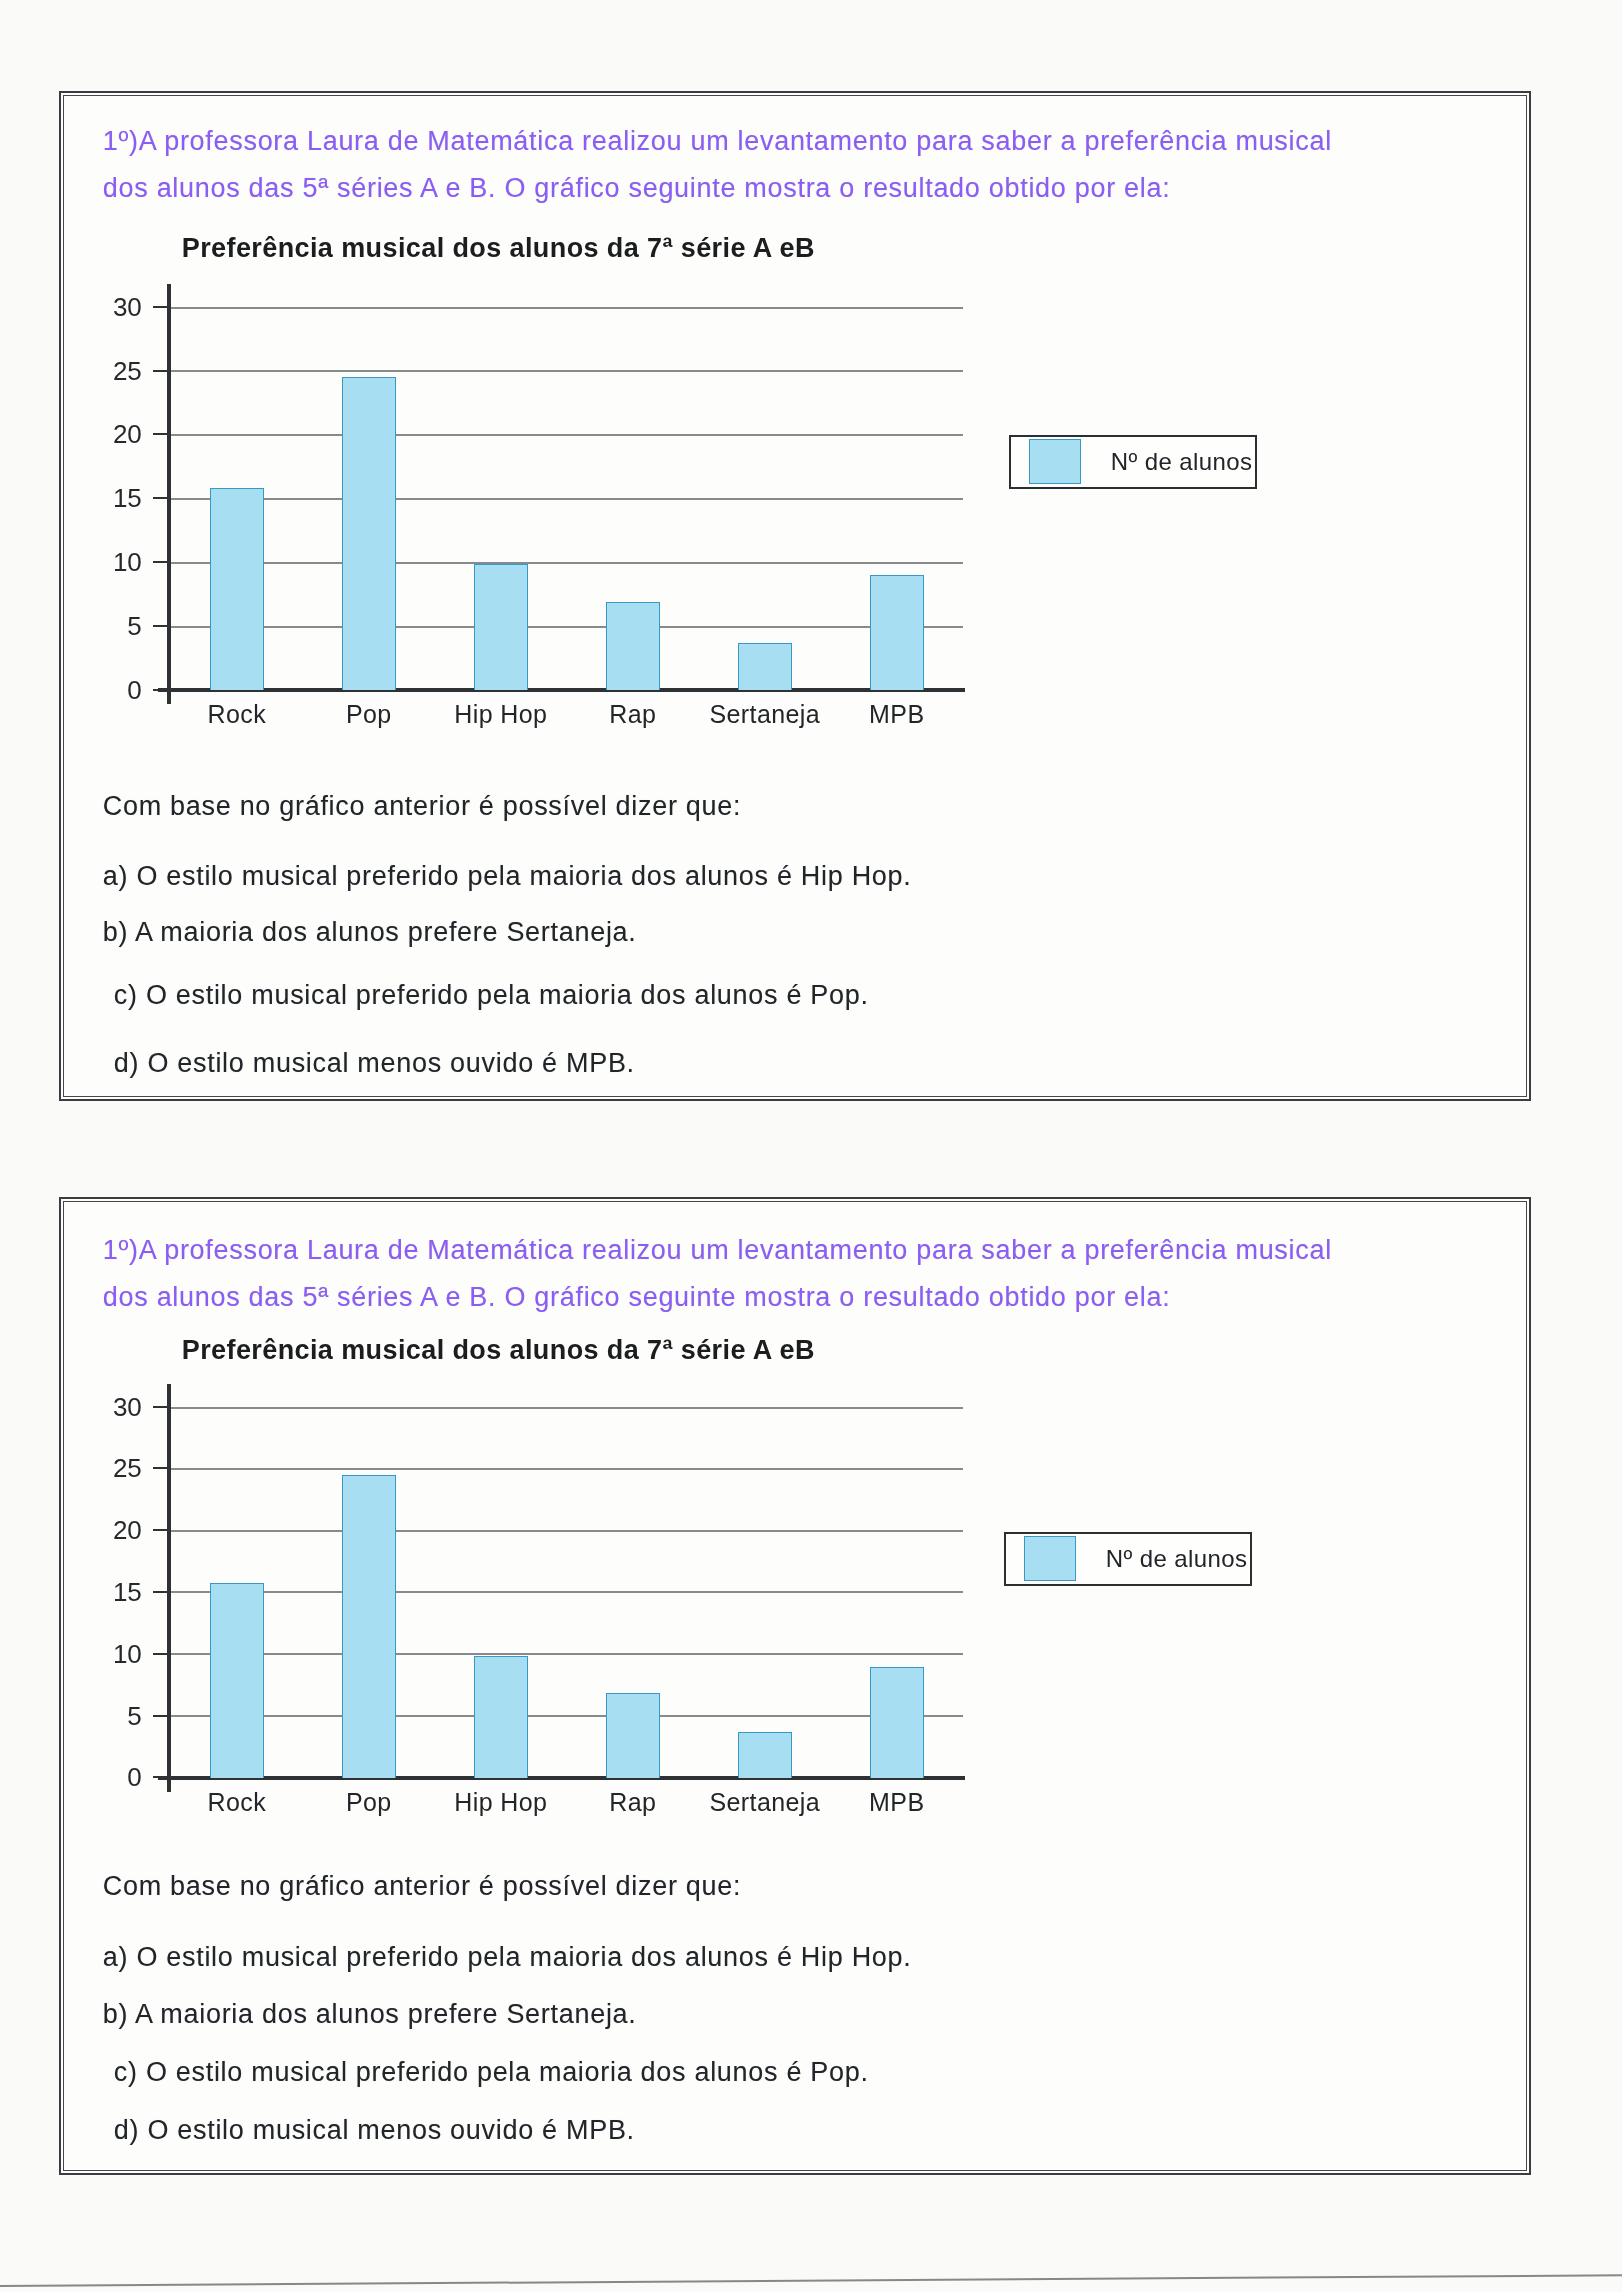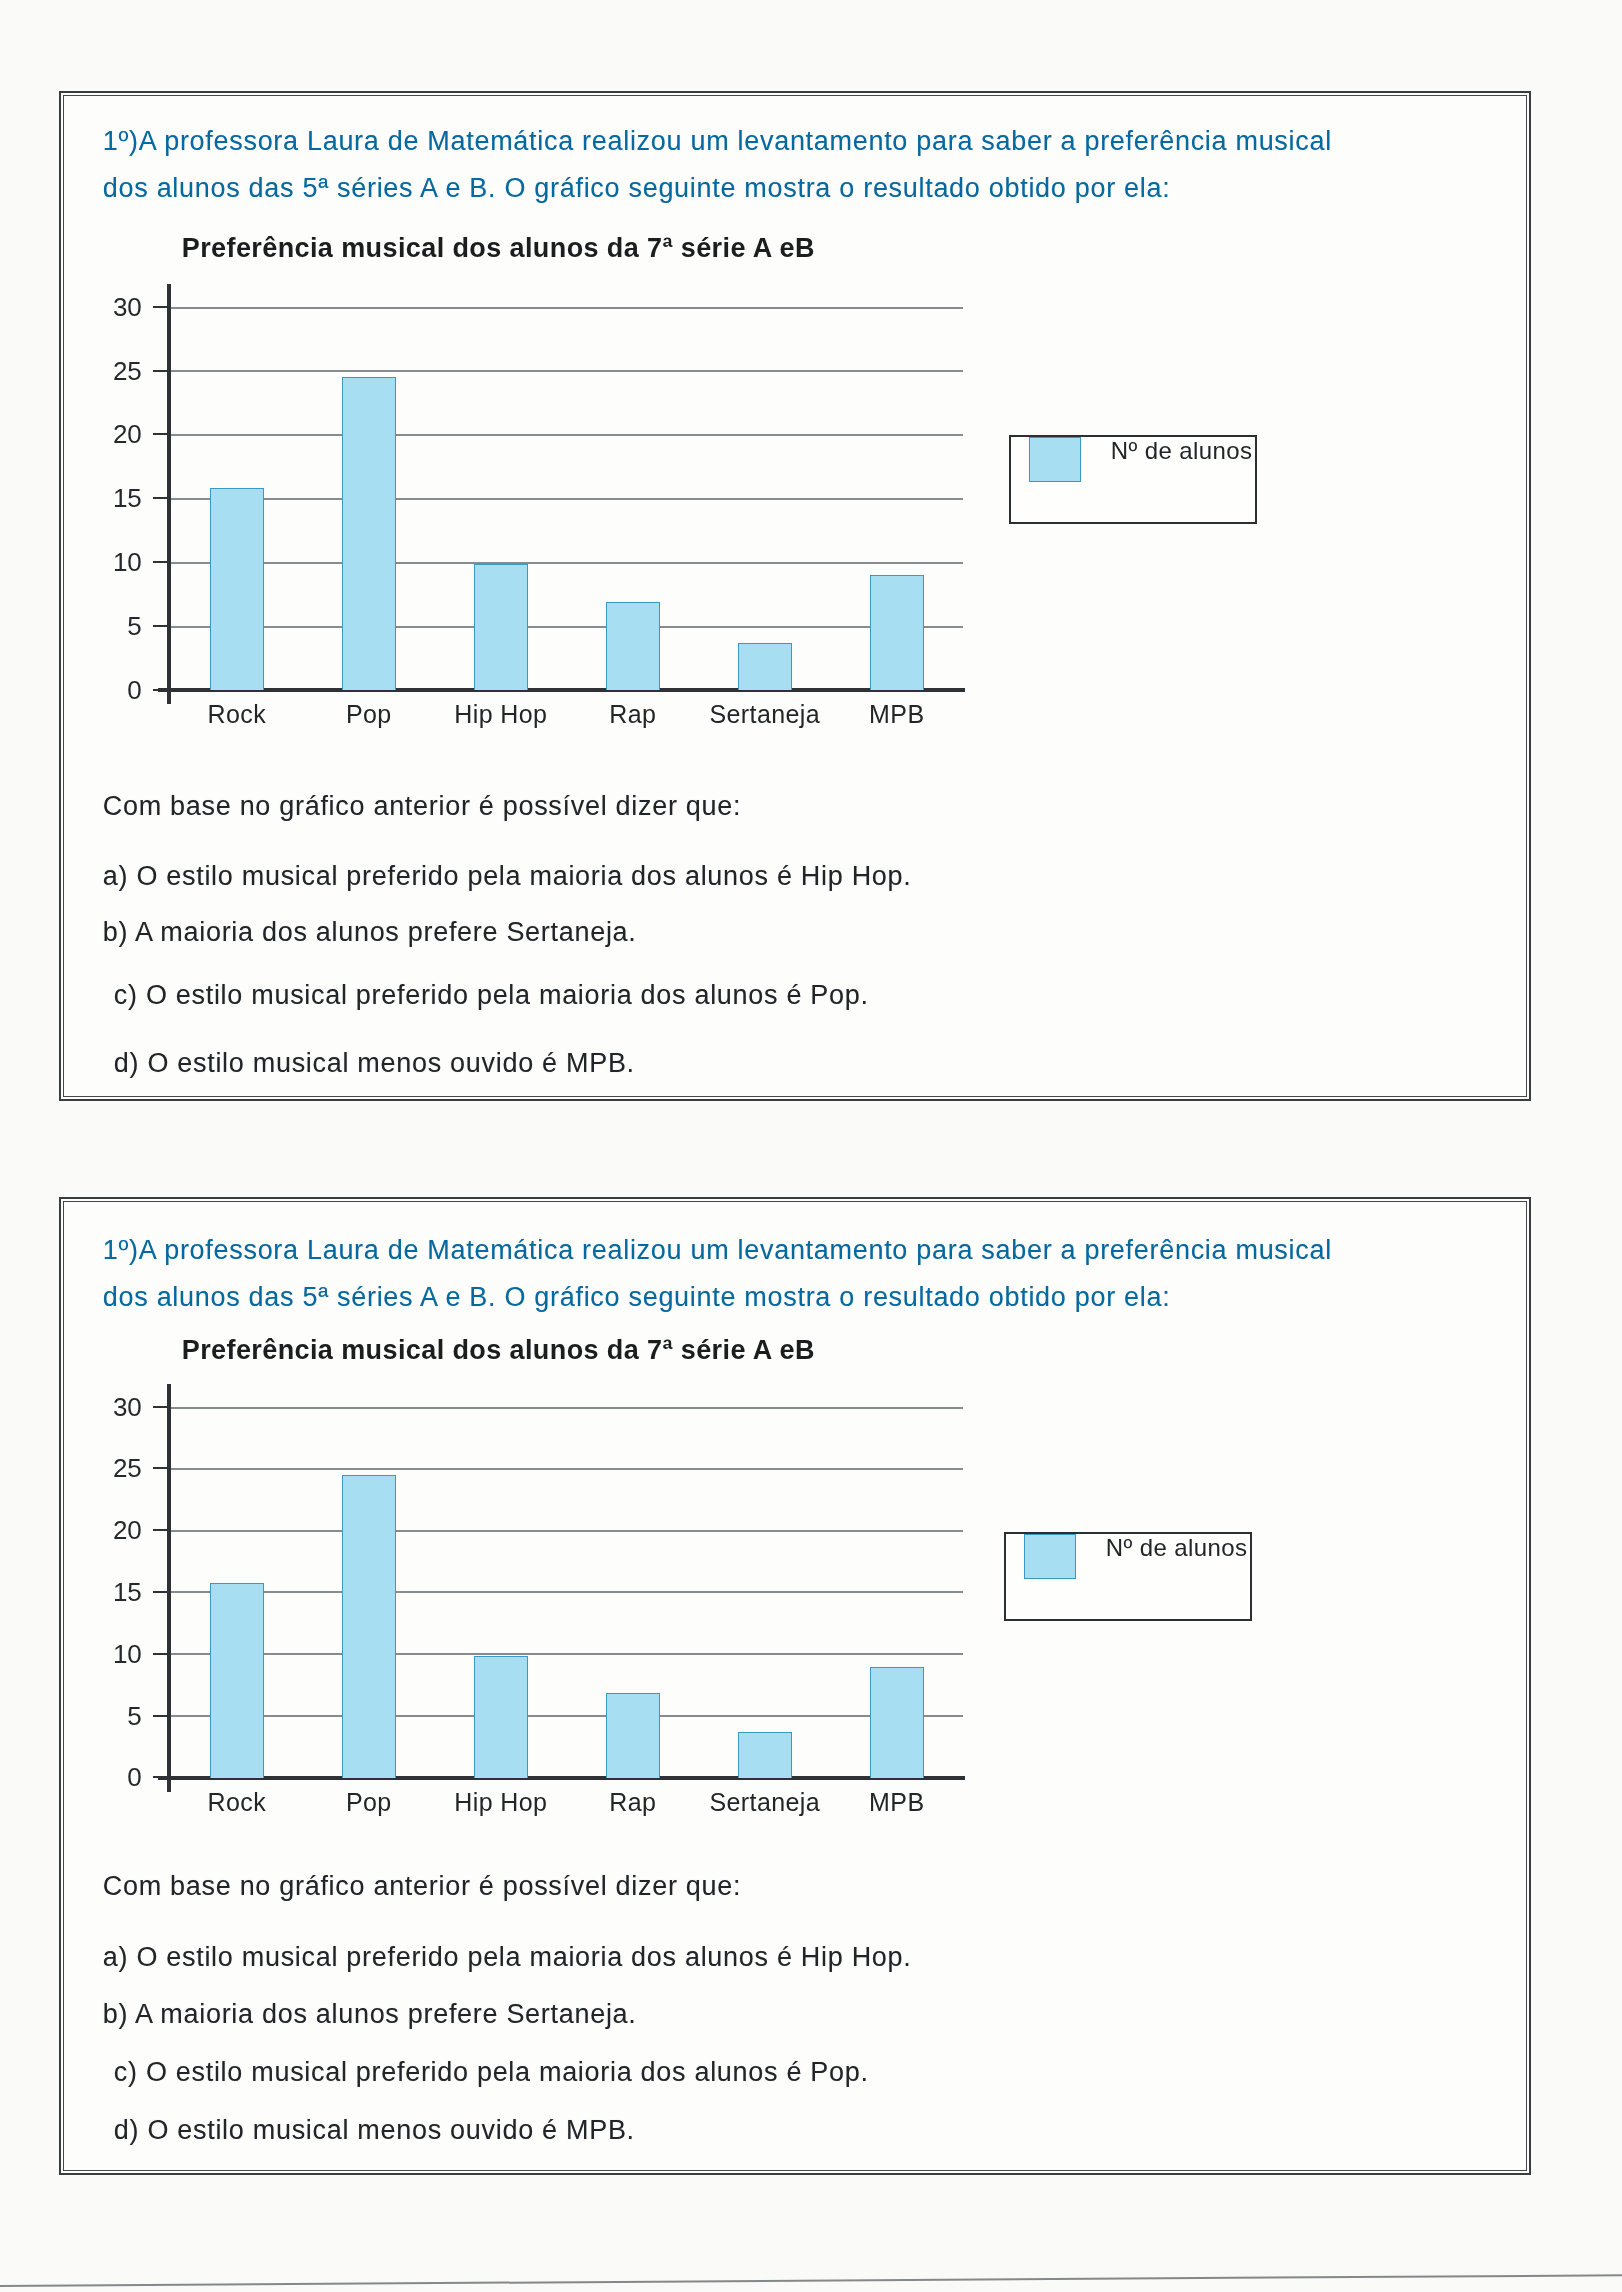--- a/index.html
+++ b/index.html
@@ -14,21 +14,21 @@
     border:2.7px solid #3a3d40;padding:1.8px;box-sizing:border-box;
     background:#fdfdfc;
   }
   .qbox .inner{
     position:relative;width:100%;height:100%;
     border:1.8px solid #45484b;box-sizing:border-box;
   }
   .intro{
     position:absolute;left:39px;margin:0;
     font-size:27px;line-height:47px;letter-spacing:0.7px;
-    color:#0369a1;text-shadow:0 0 0.9px rgba(40,60,70,.25);
+    color:#8b5cf6;text-shadow:0 0 0.9px rgba(40,60,70,.25);
     white-space:nowrap;
   }
   .chart-title{
     position:absolute;left:118px;margin:0;
     font-size:27px;font-weight:bold;letter-spacing:0.4px;color:#1b1d1f;
     white-space:nowrap;
   }
   .plot{position:absolute;}
   .plot::before{ 
     content:"";position:absolute;left:-3.6px;top:-23px;bottom:-14.3px;width:3.6px;background:#2e3234;
@@ -44,23 +44,23 @@
   }
   .bar{
     position:absolute;bottom:0;width:54px;box-sizing:border-box;
     border:1.8px solid;border-bottom:none;z-index:2;
   }
   .xlab{
     position:absolute;top:calc(100% + 10.7px);text-align:center;
     font-size:25px;line-height:29px;color:#232629;letter-spacing:0.4px;
   }
   .legend{
-    position:absolute;width:248px;height:89px;box-sizing:border-box;
+    position:absolute;width:248px;height:54px;box-sizing:border-box;
     border:2.7px solid #2c2f31;background:#fefefd;
-    display:flex;align-items:flex-start;
+    display:flex;align-items:center;
   }
   .swatch{
     display:inline-block;width:52px;height:45px;box-sizing:border-box;
     margin-left:18px;border:1.8px solid;
   }
   .legend-label{margin-left:30px;font-size:24px;letter-spacing:0.4px;color:#222528;}
   .prompt,.opt{
     position:absolute;left:39px;margin:0;
     font-size:27px;line-height:39px;letter-spacing:0.7px;
     color:#222528;text-shadow:0 0 0.9px rgba(40,60,70,.25);

